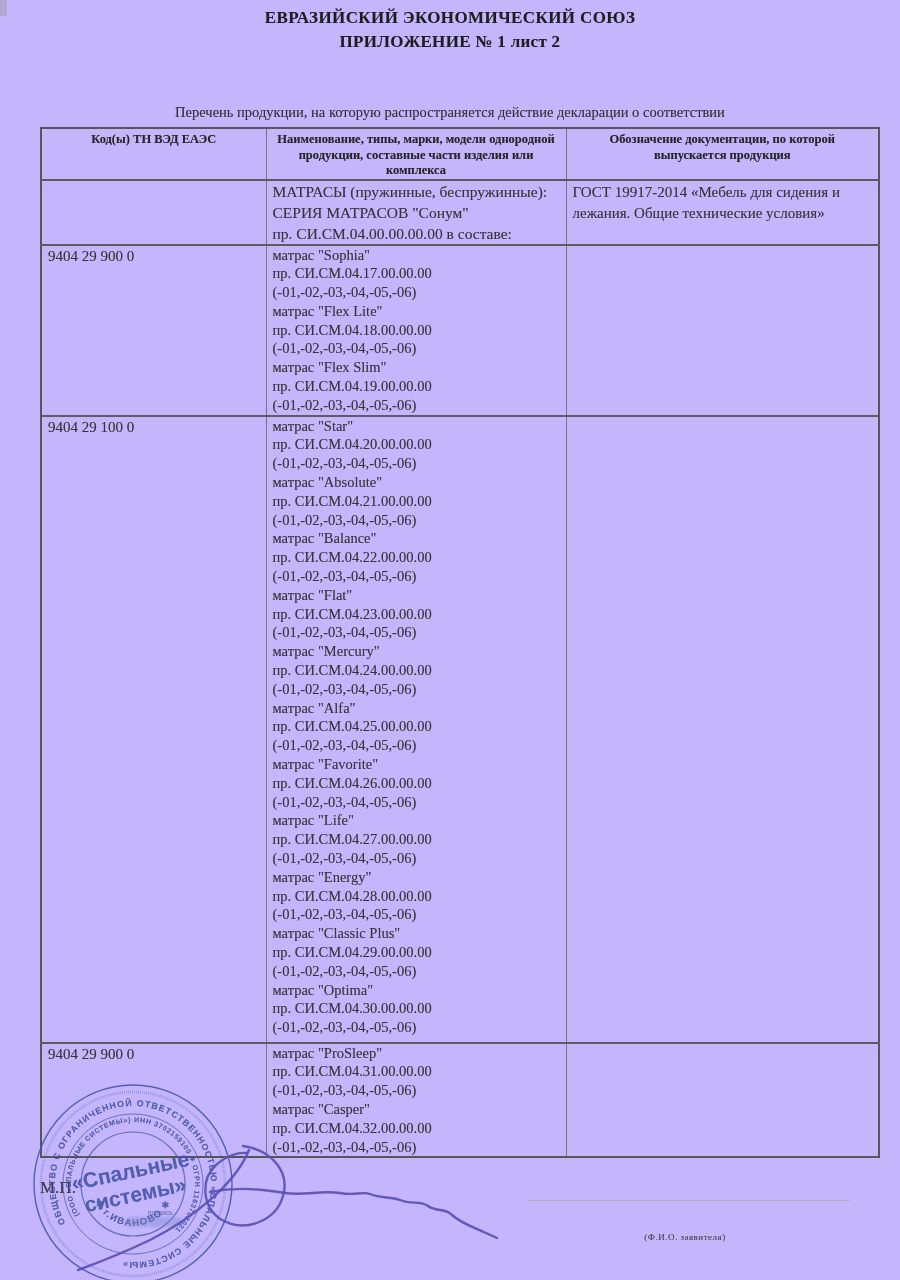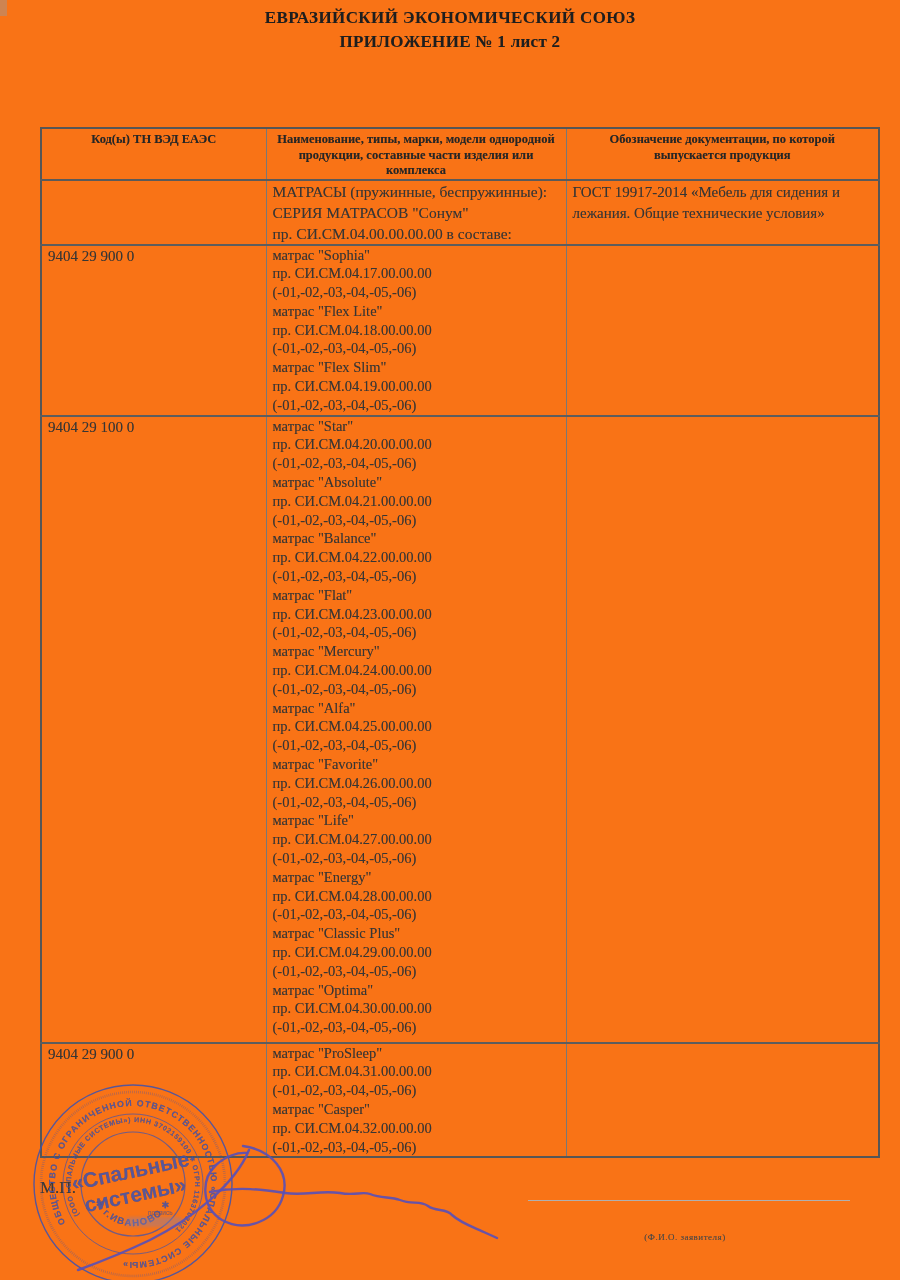--- a/index.html
+++ b/index.html
@@ -1,18 +1,18 @@
 <!DOCTYPE html>
 <html><head>
 <meta charset="utf-8">
 <style>
   html,body { margin:0; padding:0; }
   .page {
     position:relative; width:900px; height:1280px;
-    background:#f97316; overflow:hidden;
+    background:#c4b5fd; overflow:hidden;
     font-family:"Liberation Serif","DejaVu Serif",serif;
     color:#363636;
     text-shadow:0 0 0.5px rgba(40,40,40,.35);
   }
   .corner-artifact { position:absolute; left:0; top:0; width:7px; height:16px; background:#9a9a9a; opacity:.45; }
 
   .title { position:absolute; left:0; width:900px; text-align:center; font-weight:bold; color:#1e1e1e; }
   .t1 { top:8px;  font-size:17px; letter-spacing:.4px; }
   .t2 { top:32px; font-size:17px; letter-spacing:.3px; }
   .t3 { top:63px; font-size:16px; letter-spacing:.2px; }
@@ -59,20 +59,21 @@
   .sign-caption-micro { font-size:6.5px; fill:#8a90b8; opacity:.75; font-family:"Liberation Sans",sans-serif; }
 </style>
 </head>
 <body>
 
 <div class="page">
   <div class="corner-artifact"></div>
 
   <div class="title t1">ЕВРАЗИЙСКИЙ ЭКОНОМИЧЕСКИЙ СОЮЗ</div>
   <div class="title t2">ПРИЛОЖЕНИЕ № 1 лист 2</div>
+  <div class="caption">Перечень продукции, на которую распространяется действие декларации о соответствии</div>
 
   <table class="doc">
     <colgroup>
         <col style="width:225px">
         <col style="width:300px">
         <col style="width:313px">
       </colgroup>
     <thead>
       <tr class="hrow">
         <th>Код(ы) ТН ВЭД ЕАЭС</th>

